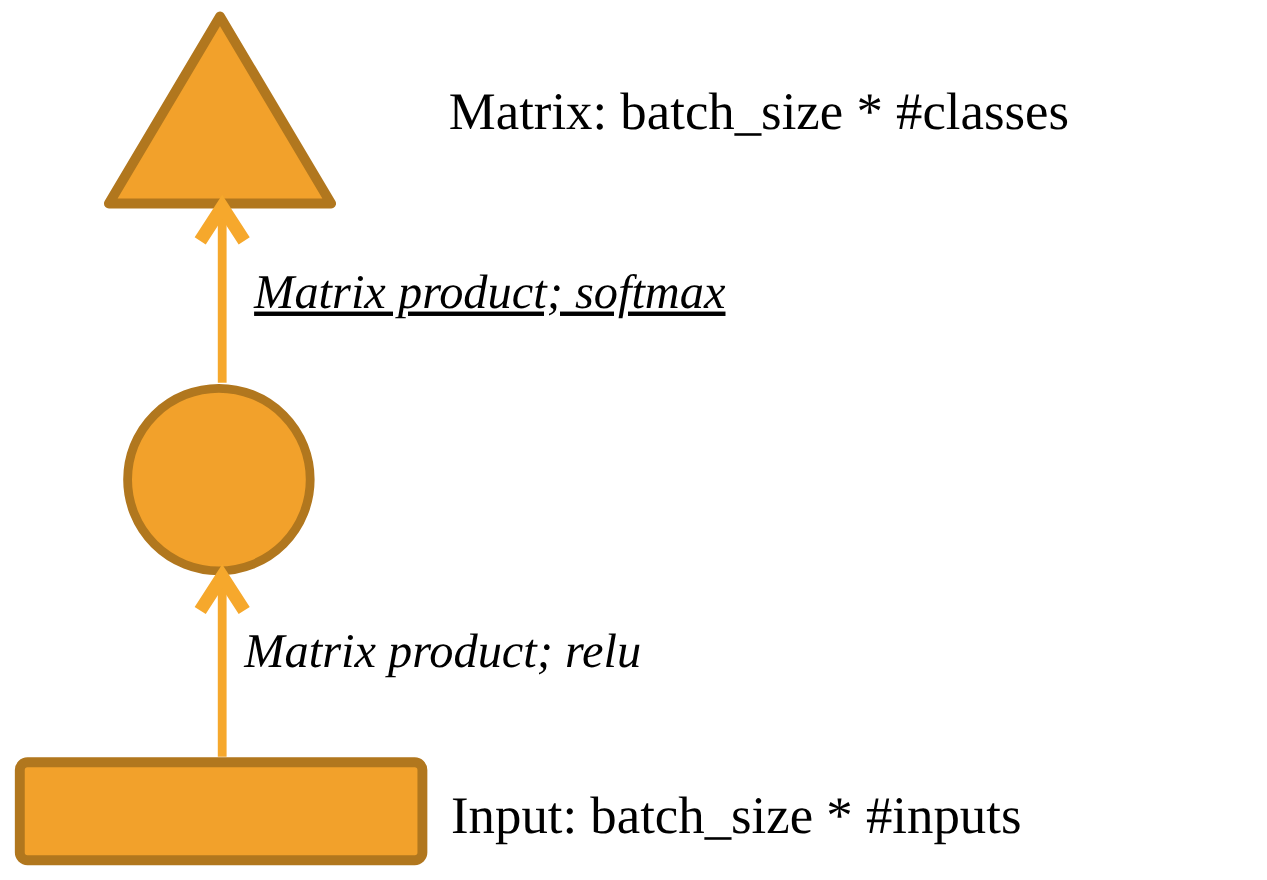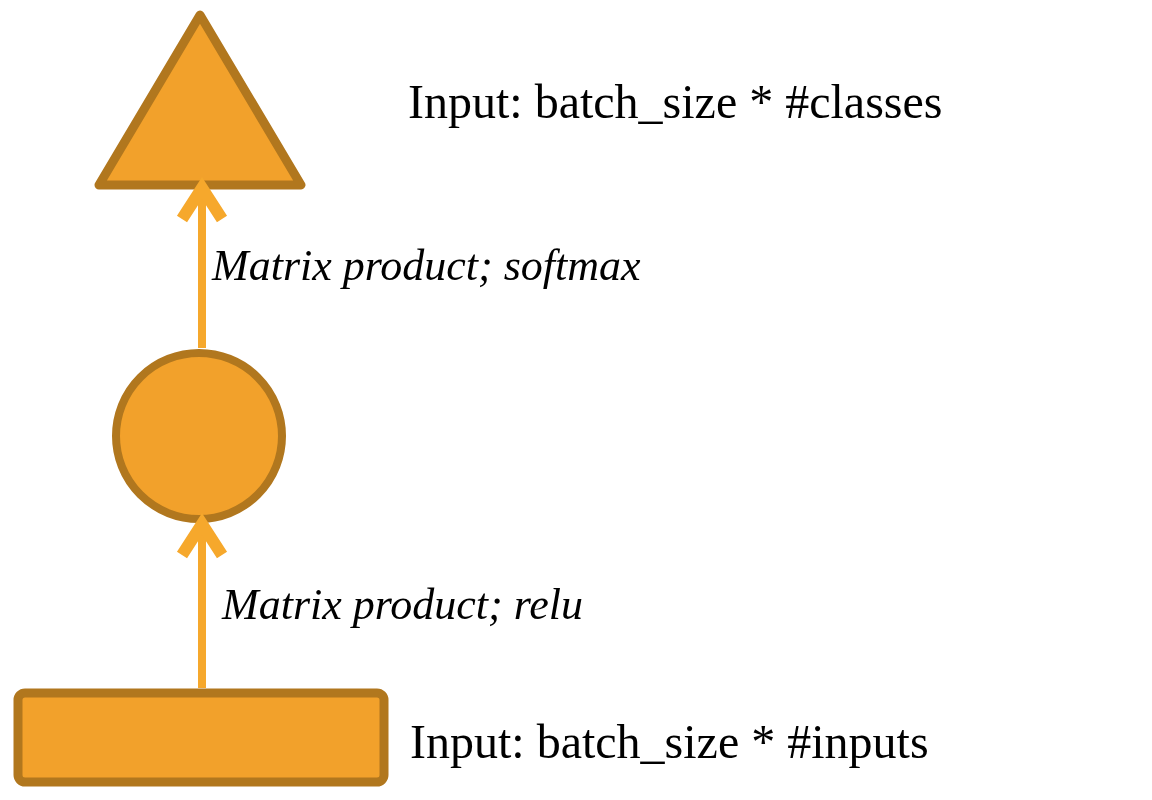--- a/index.html
+++ b/index.html
@@ -71,22 +71,22 @@
     <circle class="node-shape" cx="199" cy="436" r="83" stroke-width="8"></circle>
 
     <g>
       <path class="arrow-shaft" d="M202,688 L202,530"></path>
       <path class="arrow-head" d="M182,555 L202,524 L222,555"></path>
     </g>
 
     <rect class="node-shape" x="18" y="693" width="366" height="89" rx="7" stroke-width="9"></rect>
   </svg>
 
-  <div class="label node-label" style="left:408px; top:104px;">Input: batch_size * #classes</div>
+  <div class="label node-label" style="left:408px; top:104px;">Matrix: batch_size * #classes</div>
 
-  <div class="label edge-label" style="left:212px; top:268px;">Matrix product; softmax</div>
+  <div class="label edge-label" style="left:231px; top:268px;text-decoration:underline;">Matrix product; softmax</div>
 
 
-  <div class="label edge-label" style="left:222px; top:594px;margin-top:13px;">Matrix product; relu</div>
+  <div class="label edge-label" style="left:222px; top:594px;">Matrix product; relu</div>
 
   <div class="label node-label" style="left:410px; top:744px;">Input: batch_size * #inputs</div>
 
 </div>
 
 </body></html>

